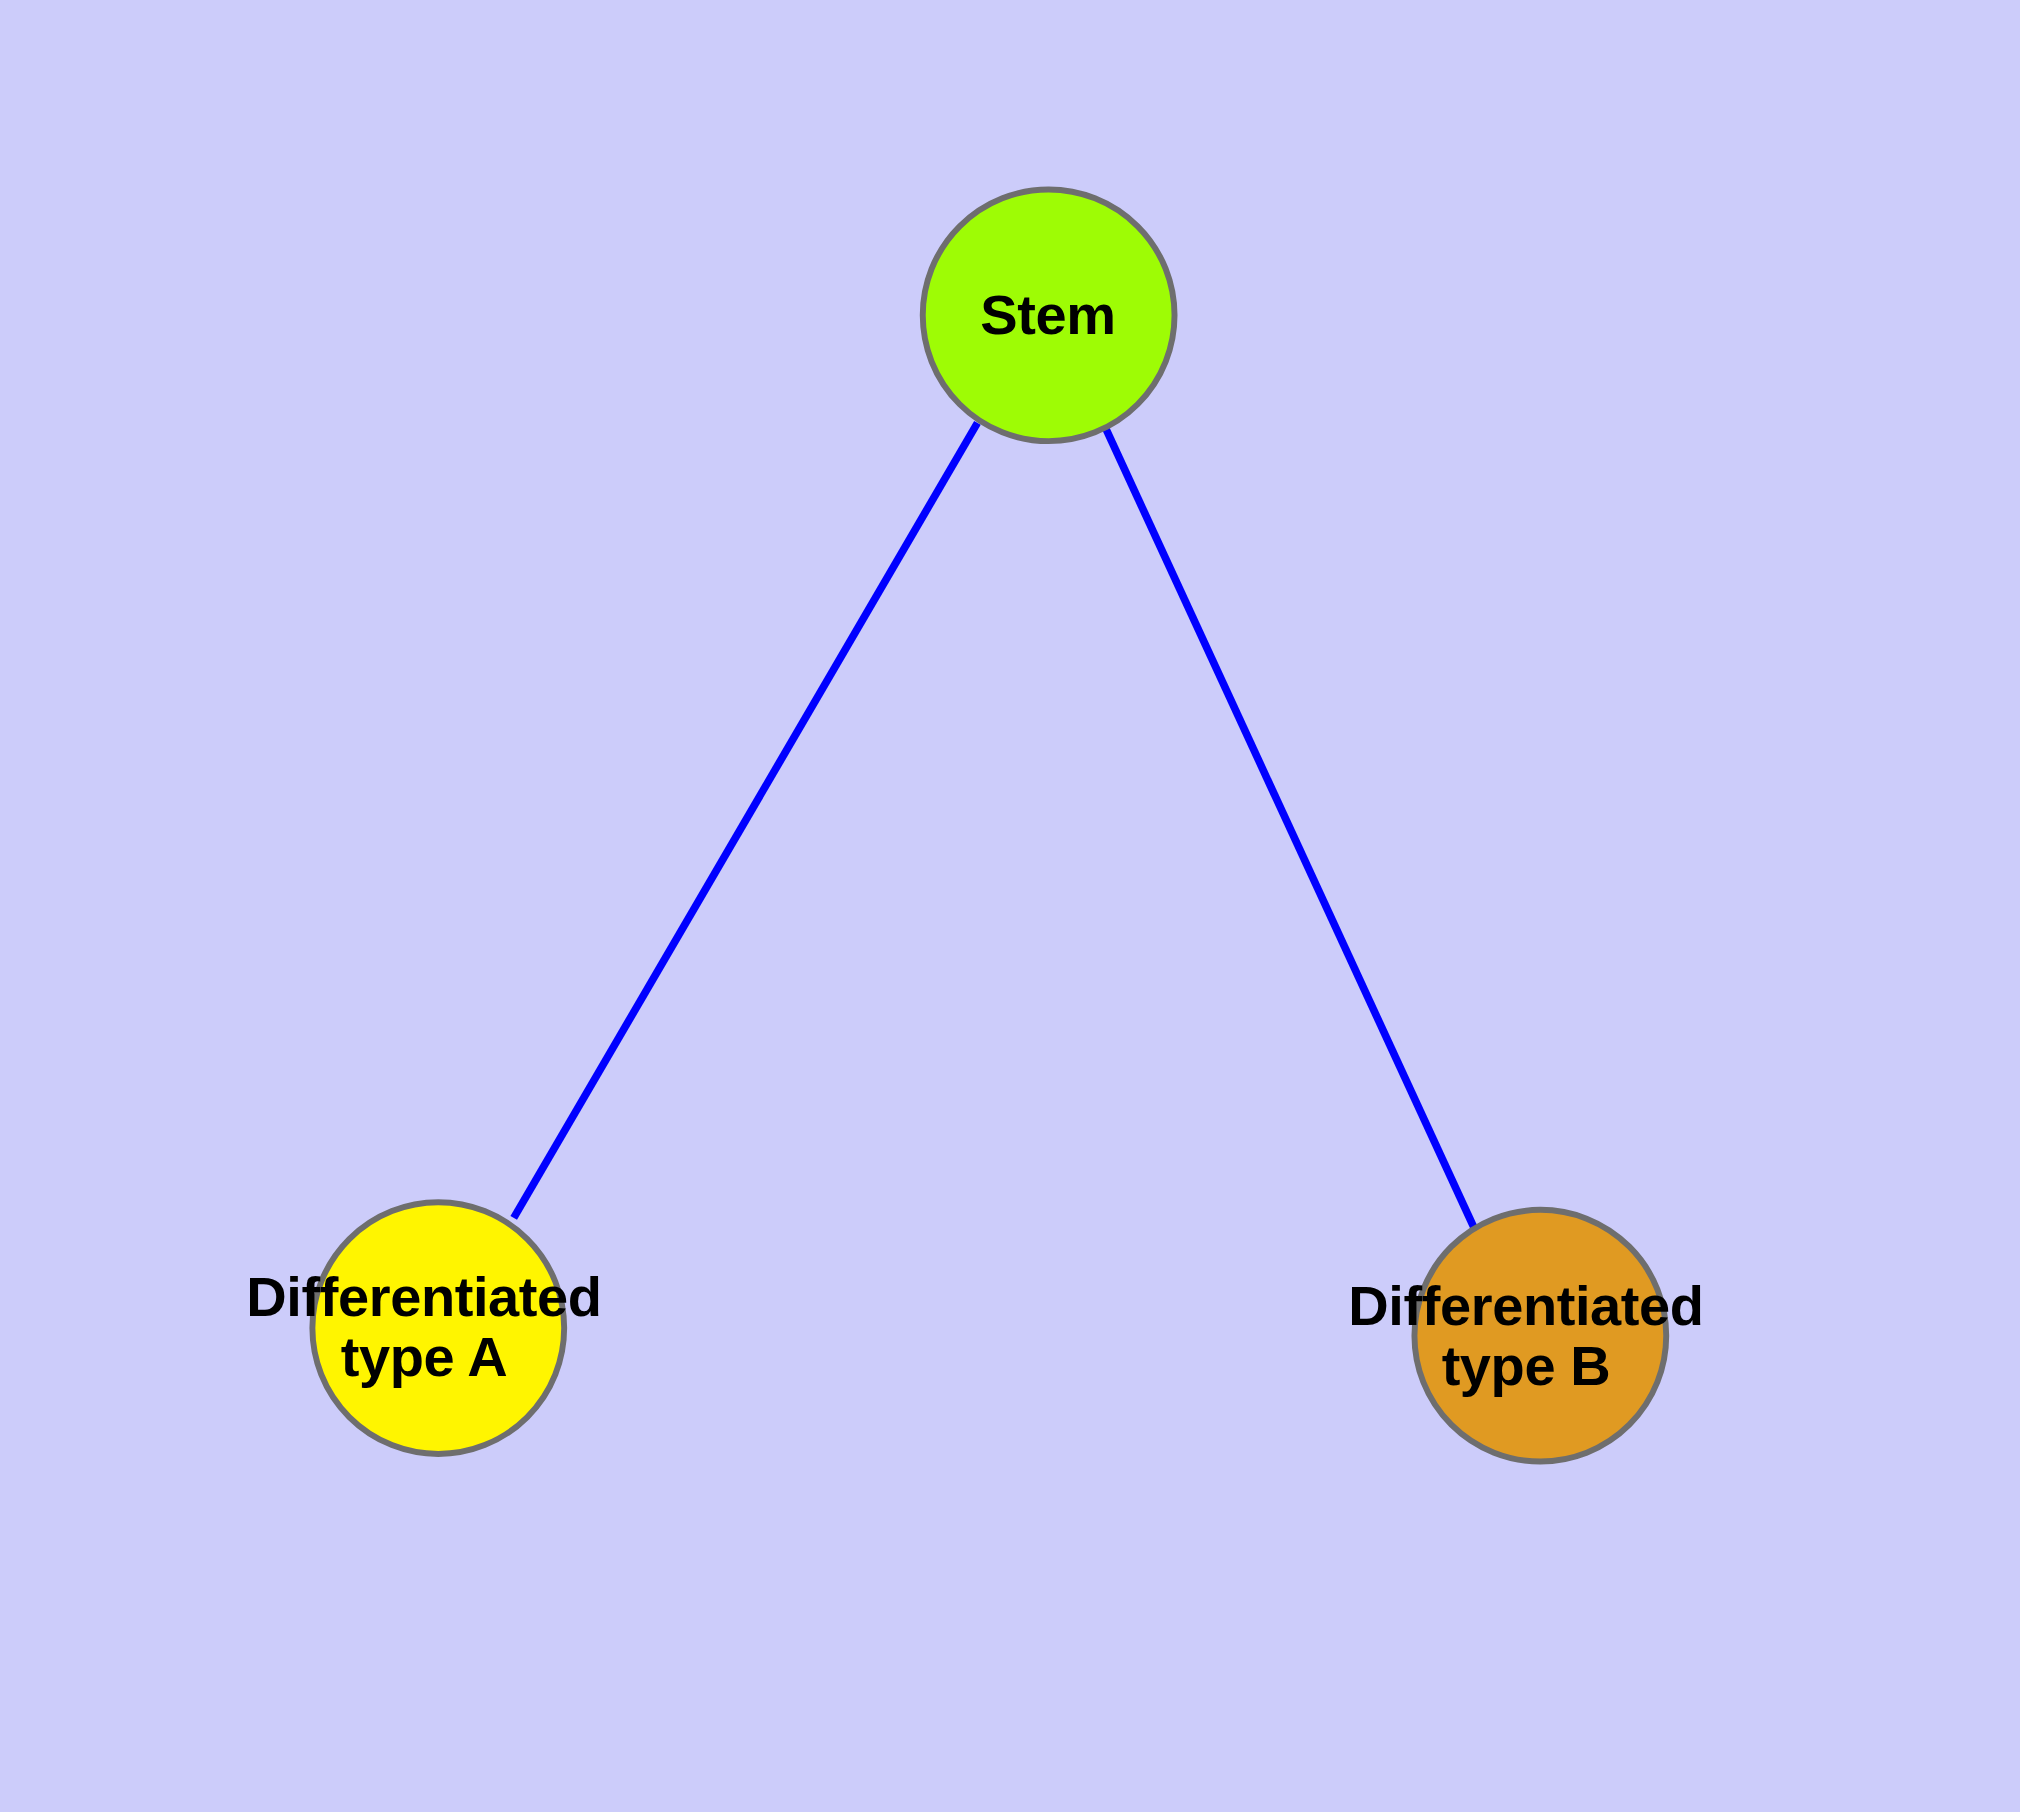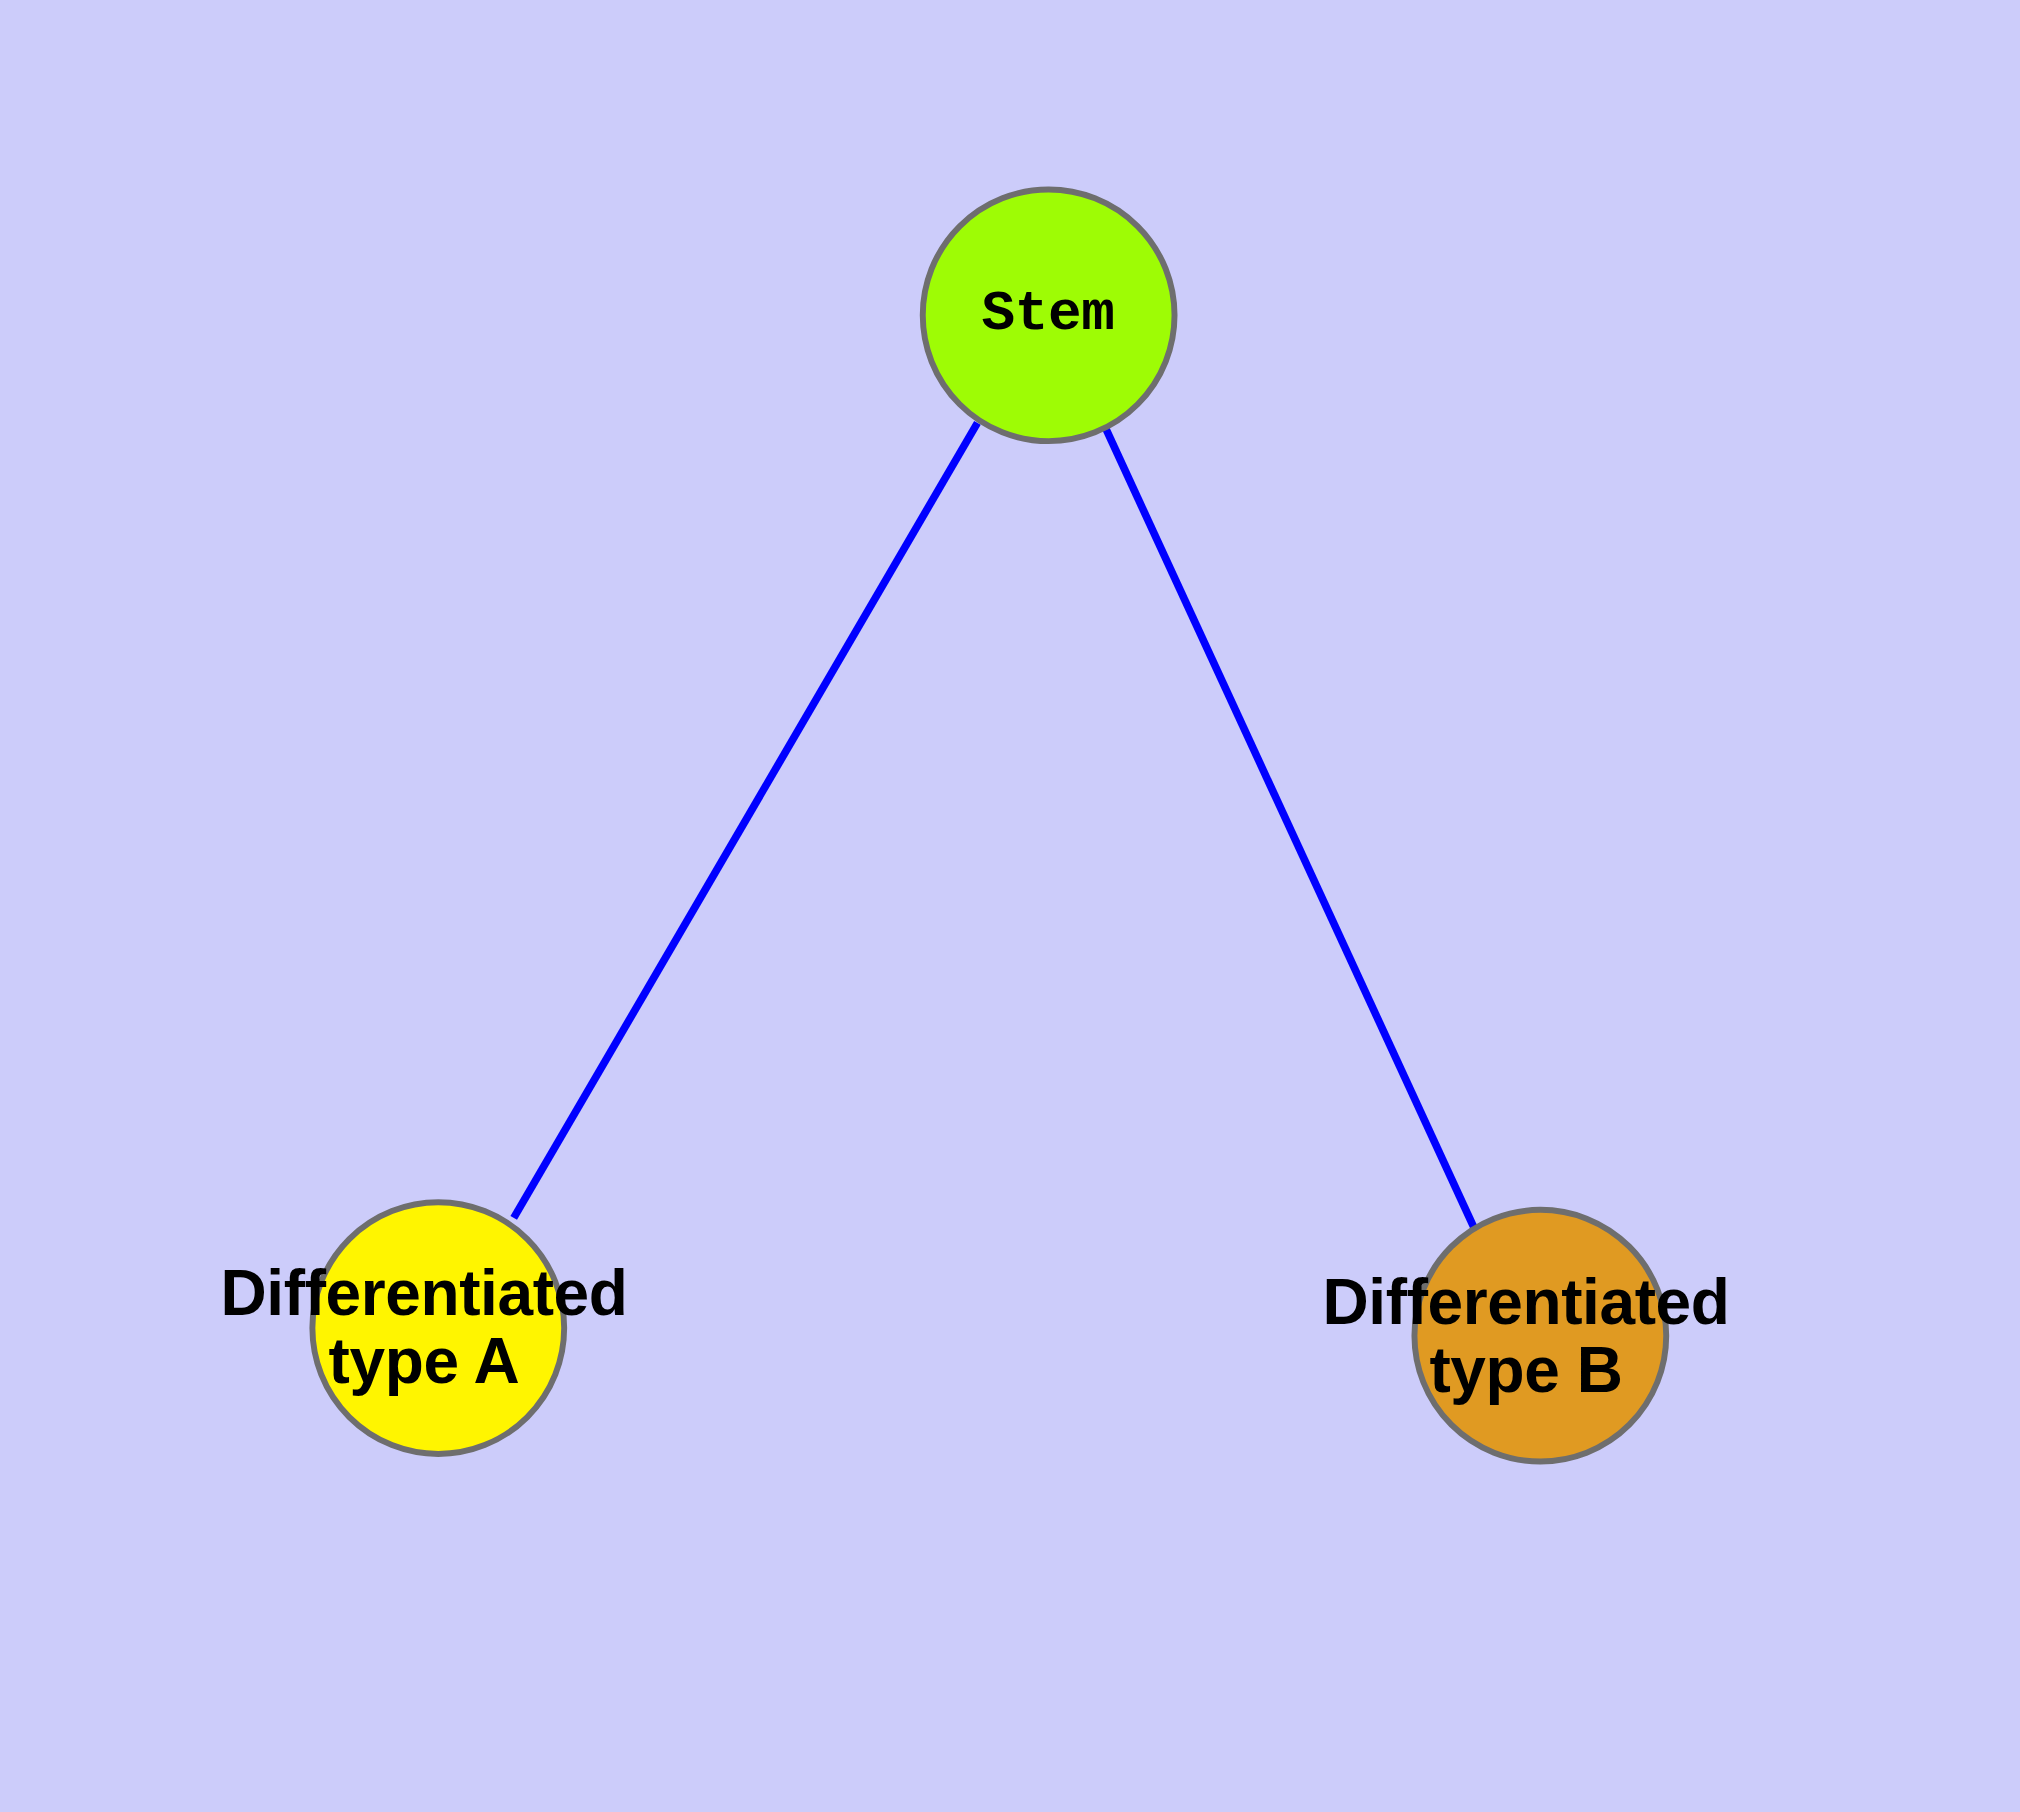--- a/index.html
+++ b/index.html
@@ -27,21 +27,21 @@
     left: 0;
     top: 0;
     width: 2021px;
     height: 1812px;
     display: block;
   }
   .node-label {
     position: absolute;
     color: #000000;
     font-weight: bold;
-    font-size: 64px;
+    font-size: 56px;
     line-height: 1.07;
     text-align: center;
     white-space: pre;
     letter-spacing: -0.4px;
     pointer-events: none;
     transform: translate(-50%, -50%);
   }
   .node-label.stem-label {
     font-size: 56px;
   }
@@ -59,20 +59,20 @@
         <line x1="1305" y1="507" x2="1739" y2="1449" stroke="#0000ff" stroke-width="9" stroke-linecap="butt"></line>
       </g>
     <g id="nodes-group">
         <circle cx="1237" cy="372" r="148.5" fill="#9efc05" stroke="#6e6e6e" stroke-width="7"></circle>
         <circle cx="517" cy="1567" r="148.5" fill="#fff500" stroke="#6e6e6e" stroke-width="7"></circle>
         <circle cx="1817" cy="1576" r="148.5" fill="#e09a22" stroke="#6e6e6e" stroke-width="7"></circle>
       </g>
   </svg>
 
   <div id="labels-layer">
-      <div class="node-label stem-label" style="left: 1048px; top: 315px; color: rgb(0, 0, 0); font-family: Liberation Mono, monospace;">Stem</div>
+      <div class="node-label stem-label" style="left: 1048px; top: 315px; color: rgb(0, 0, 0);">Stem</div>
       <div class="node-label" style="left: 424px; top: 1327px; color: rgb(0, 0, 0);">Differentiated
 type A</div>
       <div class="node-label" style="left: 1526px; top: 1336px; color: rgb(0, 0, 0);">Differentiated
 type B</div>
     </div>
 </div>
 
 
 </body></html>

